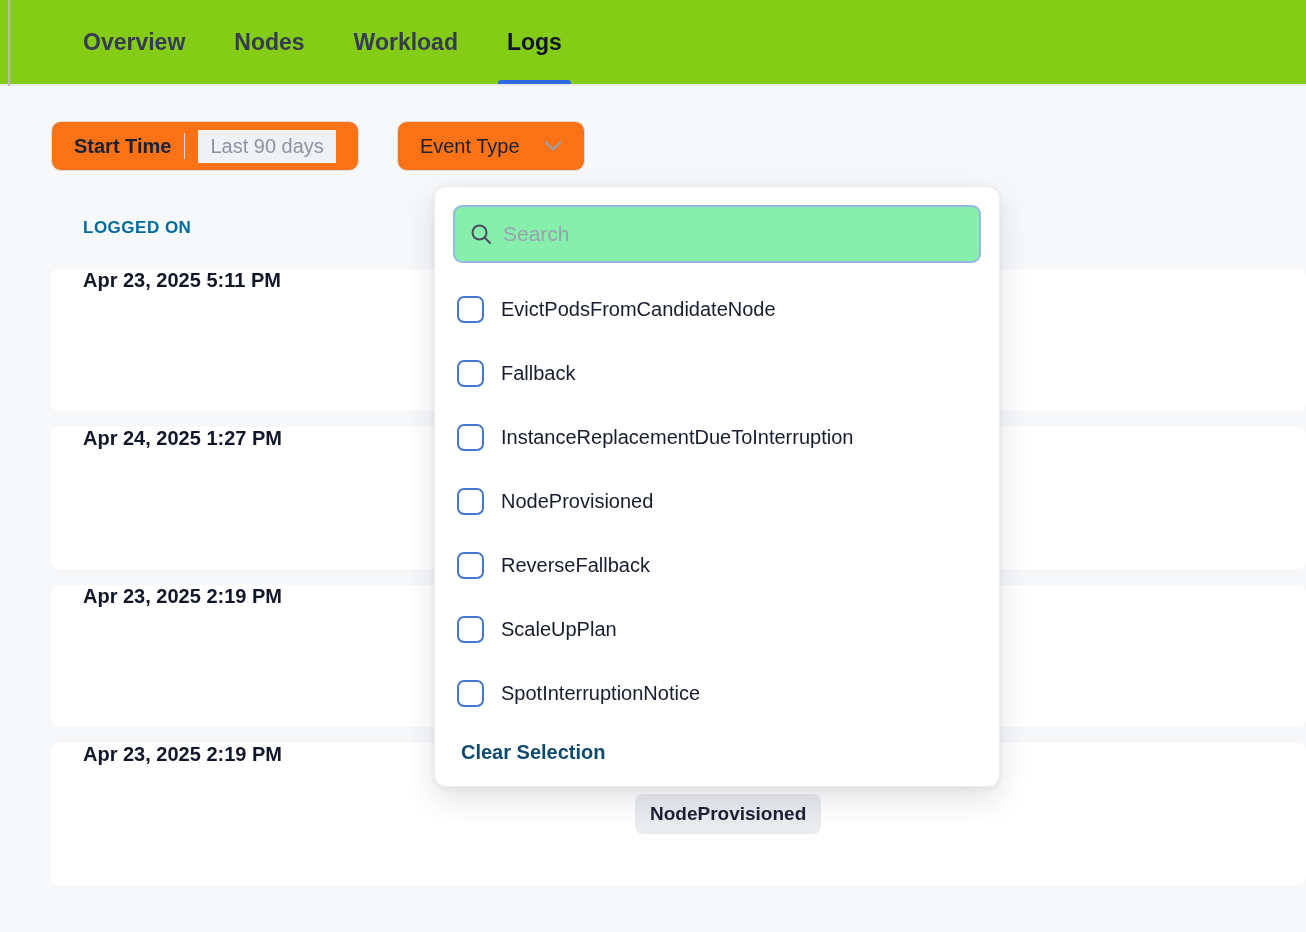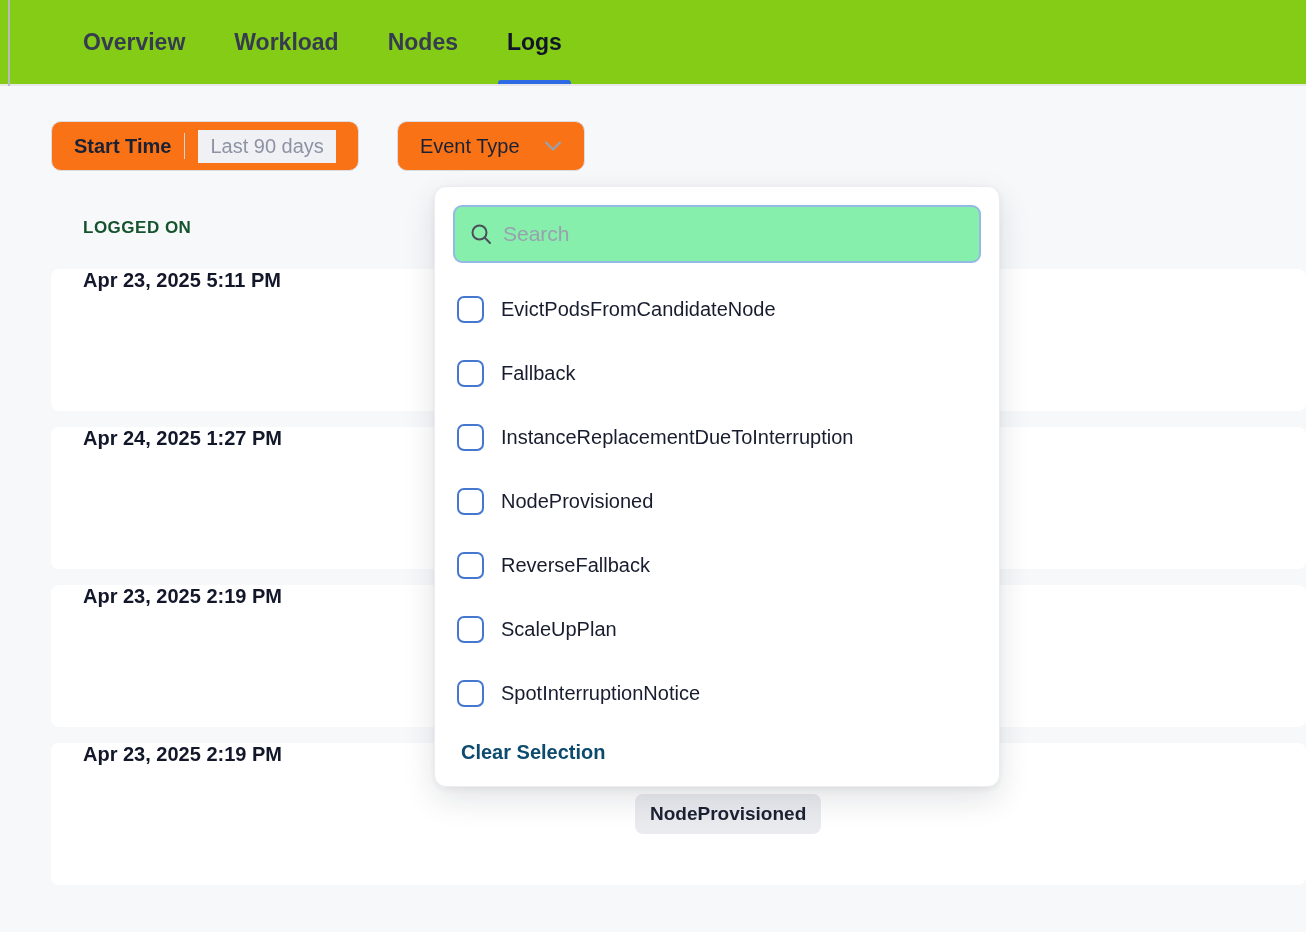--- a/index.html
+++ b/index.html
@@ -91,21 +91,21 @@
     color: #1b2134;
   }
   .chevron-down { display: inline-flex; }
 
   
   .table-header {
     margin: 47px 0 0 83px;
     font-size: 17px;
     font-weight: 700;
     letter-spacing: 0.5px;
-    color: #14532d;
+    color: #0369a1;
   }
   .rows {
     margin: 31px 0 0 51px;
     display: flex;
     flex-direction: column;
     gap: 16px;
   }
   .row {
     position: relative;
     height: 142px;
@@ -205,22 +205,22 @@
     font-weight: bold;
   }
 </style>
 </head>
 <body>
 
 <div class="header">
   <div class="left-edge-line"></div>
   <nav class="tabs">
     <div class="tab">Overview</div>
+    <div class="tab">Nodes</div>
     <div class="tab">Workload</div>
-    <div class="tab">Nodes</div>
     <div class="tab active">Logs</div>
   </nav>
 </div>
 
 <div class="filter-bar">
   <div class="filter-btn">
     <span class="filter-label">Start Time</span>
     <span class="filter-divider"></span>
     <span class="filter-value-pill">Last 90 days</span>
   </div>

